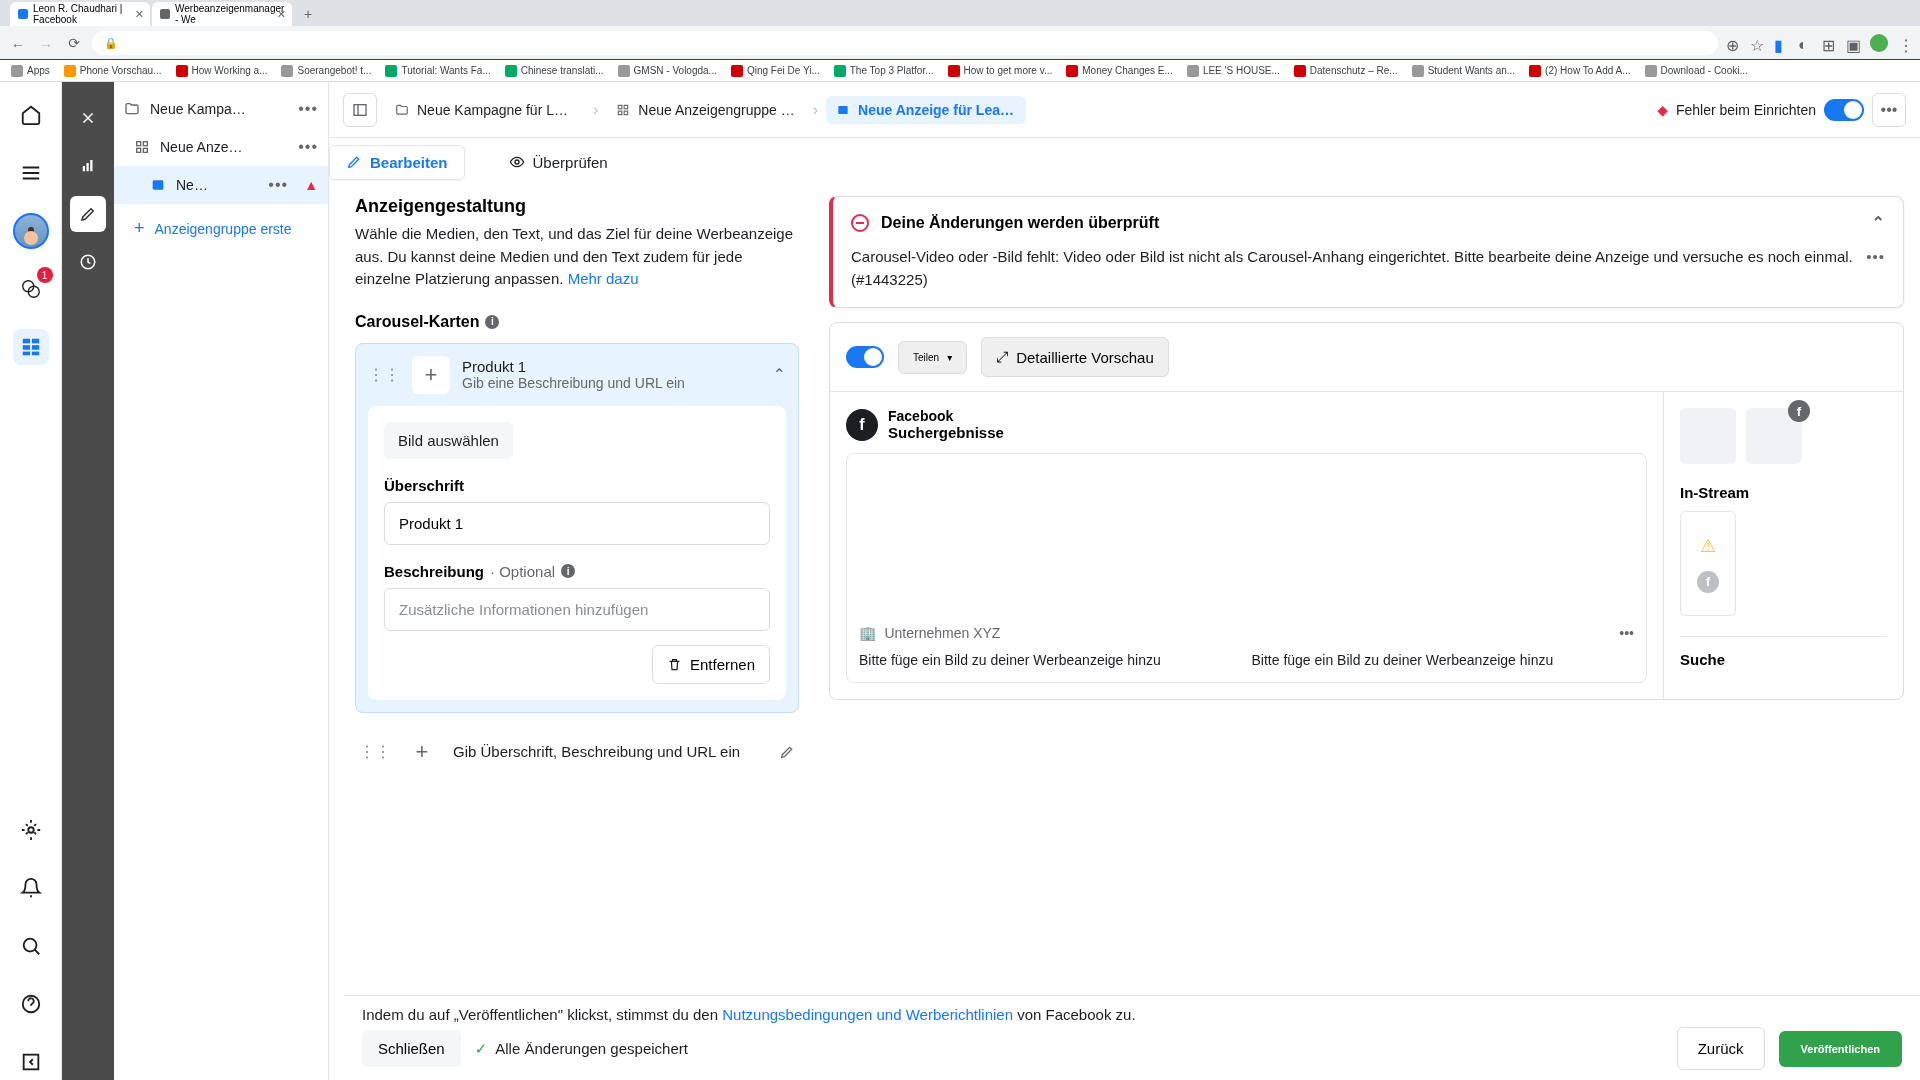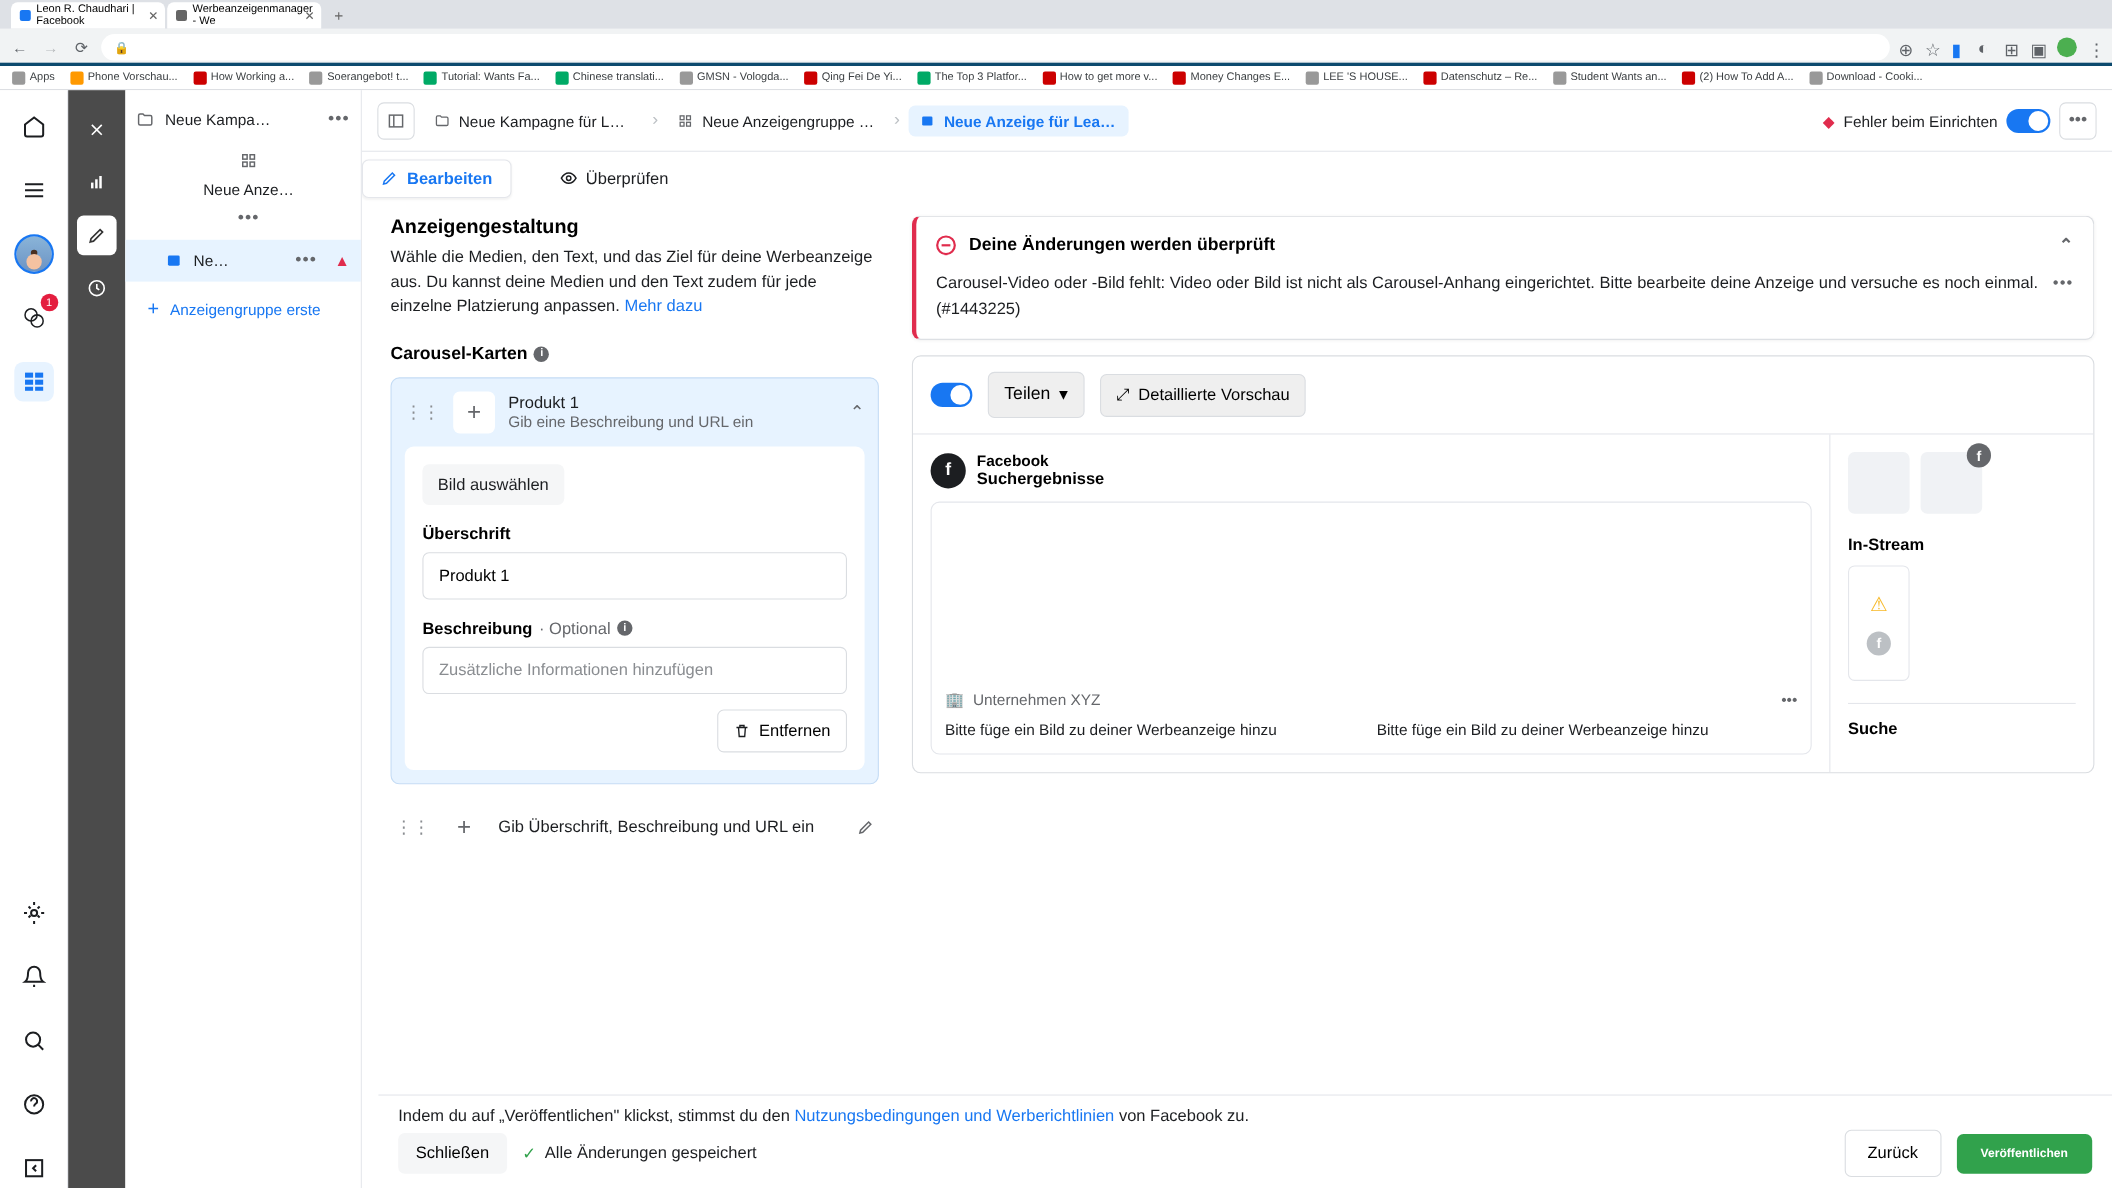--- a/index.html
+++ b/index.html
@@ -1,19 +1,19 @@
 <!DOCTYPE html>
 <html><head>
 <meta charset="utf-8">
 <style>
 * { margin: 0; padding: 0; box-sizing: border-box; font-family: -apple-system, BlinkMacSystemFont, "Segoe UI", Helvetica, Arial, sans-serif; }
 body { background: #f5f5f7; overflow: hidden; }
 
 
-.browser-chrome { height: 60px; background: #f1f3f4; border-bottom: 3px solid #0c4a6e; }
+.browser-chrome { height: 60px; background: #f1f3f4; border-bottom: 1px solid #0c4a6e; }
 .tab-bar { height: 26px; background: #dee1e6; display: flex; align-items: flex-end; padding-left: 10px; gap: 2px; }
 .tab { background: #fff; height: 24px; padding: 0 24px 0 8px; border-radius: 6px 6px 0 0; font-size: 10px; display: flex; align-items: center; gap: 5px; position: relative; min-width: 120px; max-width: 140px; }
 .tab .fav { width: 10px; height: 10px; background: #1877f2; border-radius: 2px; flex-shrink: 0; }
 .tab .fav.g { background: #666; }
 .tab .close { position: absolute; right: 6px; font-size: 11px; color: #666; }
 .tab-plus { width: 20px; height: 20px; display: flex; align-items: center; justify-content: center; color: #666; font-size: 14px; margin-left: 4px; margin-bottom: 2px; }
 .url-bar { height: 34px; display: flex; align-items: center; padding: 0 8px; gap: 8px; }
 .nav-btn { width: 20px; height: 20px; display: flex; align-items: center; justify-content: center; color: #5f6368; font-size: 14px; }
 .url-input { flex: 1; height: 24px; background: #fff; border-radius: 12px; padding: 0 12px; font-size: 11px; color: #333; display: flex; align-items: center; }
 .url-icons { display: flex; gap: 10px; align-items: center; }
@@ -37,21 +37,21 @@
 
 
 .nav-col { width: 52px; background: #4b4b4b; display: flex; flex-direction: column; align-items: center; padding-top: 18px; gap: 12px; }
 .nav-btn2 { width: 36px; height: 36px; display: flex; align-items: center; justify-content: center; color: #fff; border-radius: 6px; }
 .nav-btn2.sel { background: #fff; color: #333; }
 .nav-btn2 svg { width: 18px; height: 18px; }
 
 
 .tree-panel { width: 215px; background: #fff; border-right: 1px solid #e4e6eb; padding-top: 8px; }
 .tree-item { display: flex; align-items: center; padding: 10px 10px; gap: 10px; color: #1c1e21; font-size: 14px; position: relative; }
-.tree-item.lvl1 { padding-left: 20px; flex-direction: column; }
+.tree-item.lvl1 { padding-left: 20px; }
 .tree-item.lvl2 { padding-left: 36px; }
 .tree-item.sel { background: #e7f3ff; }
 .tree-ico { width: 16px; height: 16px; flex-shrink: 0; }
 .tree-label { flex: 1; white-space: nowrap; overflow: hidden; text-overflow: ellipsis; }
 .tree-more { color: #65676b; font-size: 16px; letter-spacing: 1px; }
 .tree-warn { color: #e02c4d; }
 .tree-add { color: #1877f2; display: flex; align-items: center; gap: 10px; padding: 14px 10px 14px 20px; font-size: 14px; }
 
 
 .main { flex: 1; display: flex; flex-direction: column; background: #fff; overflow: hidden; }
@@ -111,21 +111,21 @@
 .alert-spacer { flex: 1; }
 .alert-chev { color: #65676b; }
 .alert-body { font-size: 15px; color: #1c1e21; line-height: 1.5; margin-top: 14px; padding-right: 30px; position: relative; }
 .alert-body-more { position: absolute; right: 0; top: 0; color: #65676b; letter-spacing: 1px; }
 
 .preview-box { border: 1px solid #dadde1; border-radius: 8px; margin-top: 14px; background: #fff; }
 .preview-head { display: flex; align-items: center; padding: 14px 16px; gap: 14px; border-bottom: 1px solid #e4e6eb; }
 .switch-sm { width: 38px; height: 22px; background: #1877f2; border-radius: 11px; position: relative; }
 .switch-sm::after { content: ''; width: 18px; height: 18px; background: #fff; border-radius: 50%; position: absolute; top: 2px; right: 2px; }
 .preview-title { font-size: 15px; flex: 1; }
-.btn-share { display: flex; align-items: center; gap: 8px; border: 1px solid #dadde1; padding: 10px 14px; border-radius: 6px; font-size: 16px; }
+.btn-share { display: flex; align-items: flex-start; gap: 8px; border: 1px solid #dadde1; padding: 10px 14px; border-radius: 6px; font-size: 10px; }
 .btn-detail { display: flex; align-items: center; gap: 8px; border: 1px solid #dadde1; padding: 10px 14px; border-radius: 6px; font-size: 15px; }
 
 .preview-body { display: flex; padding: 0; }
 .pb-left { flex: 1; padding: 16px; }
 .pb-src { display: flex; align-items: center; gap: 10px; margin-bottom: 12px; }
 .fb-dot { width: 32px; height: 32px; background: #1c1e21; border-radius: 50%; display: flex; align-items: center; justify-content: center; color: #fff; font-weight: 700; font-size: 16px; }
 .pb-src-txt .l1 { font-size: 14px; font-weight: 600; }
 .pb-src-txt .l2 { font-size: 15px; font-weight: 700; }
 .pb-card { border: 1px solid #e4e6eb; border-radius: 8px; height: 230px; padding: 12px; display: flex; flex-direction: column; justify-content: flex-end; }
 .pb-card-head { display: flex; align-items: center; gap: 8px; font-size: 14px; color: #65676b; margin-bottom: 10px; }

